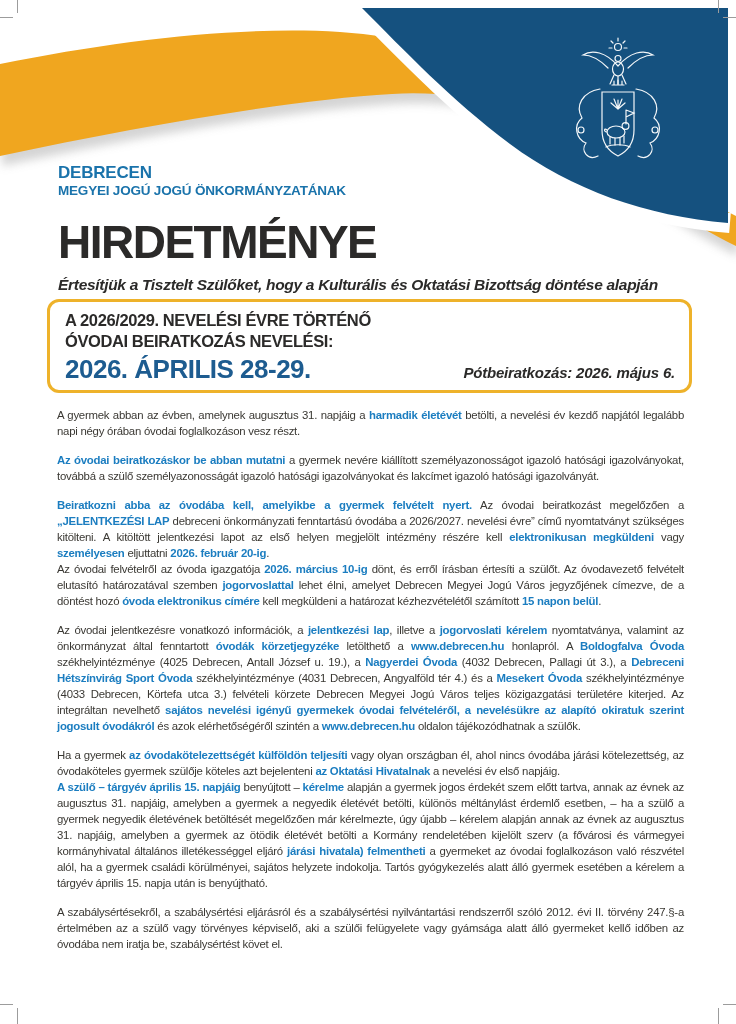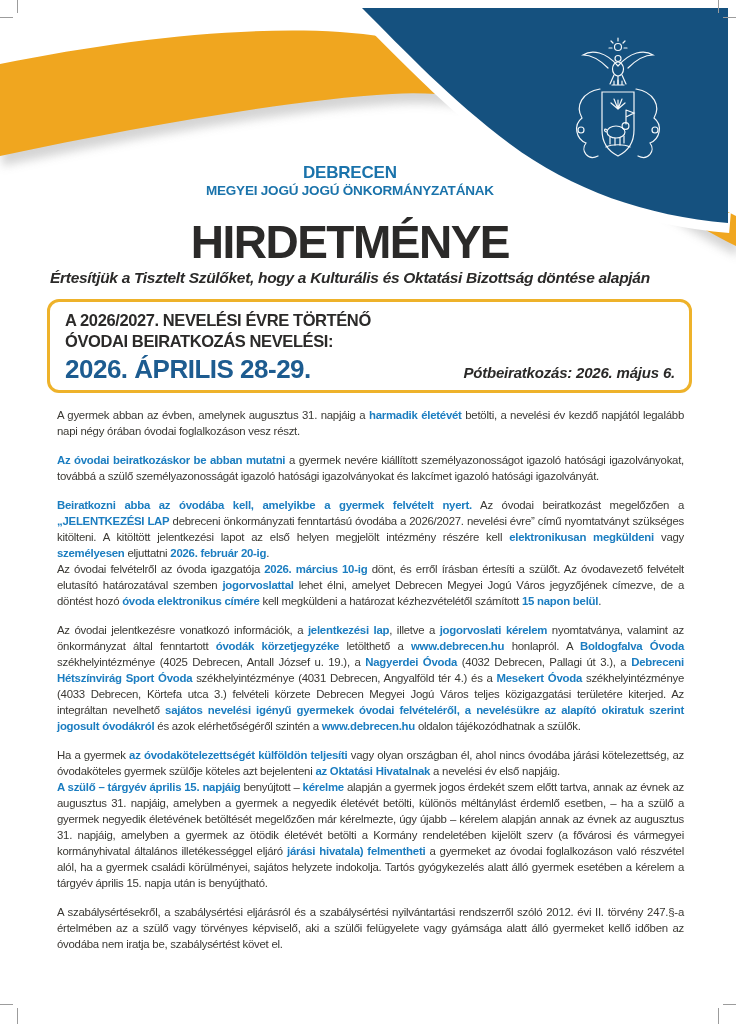--- a/index.html
+++ b/index.html
@@ -3,25 +3,25 @@
 <meta charset="utf-8">
 <style>
   html,body{margin:0;padding:0;background:#ffffff;}
   .page{
     position:relative;width:736px;height:1024px;background:#fff;overflow:hidden;
     font-family:"Liberation Sans",sans-serif;
   }
   
   .header-svg{position:absolute;left:0;top:0;width:736px;height:300px;display:block;}
   
-  .header-text{position:absolute;left:50px;top:163px;text-align:center;}
+  .header-text{position:absolute;left:58px;top:163px;}
   .org1{font-size:17px;font-weight:bold;color:var(--header-blue);line-height:19px;letter-spacing:-.2px;}
   .org2{font-size:13.5px;font-weight:bold;color:var(--header-blue);line-height:17px;letter-spacing:-.2px;}
   .doc-title{font-size:46px;font-weight:800;color:var(--ink);letter-spacing:-1.5px;line-height:48px;margin-top:19px;}
-  .subtitle{font-size:15.5px;font-weight:bold;font-style:italic;color:var(--ink);margin-top:3px;letter-spacing:-.3px;}
+  .subtitle{font-size:15.5px;font-weight:bold;font-style:italic;color:var(--ink);margin-top:10px;letter-spacing:-.3px;}
   
   .notice-box{
     position:absolute;left:47px;top:299px;width:645px;height:94px;box-sizing:border-box;
     border:3.5px solid var(--box-border);border-radius:12px;padding:8px 14px 8px 15px;background:#fff;
   }
   .nb-line{font-size:16.5px;font-weight:bold;color:var(--ink);line-height:21px;letter-spacing:-.4px;}
   .nb-row{display:flex;justify-content:space-between;align-items:baseline;margin-top:2px;}
   .nb-date{font-size:26px;font-weight:bold;color:var(--date-blue);letter-spacing:-.5px;}
   .nb-pot{font-size:15px;font-weight:bold;font-style:italic;color:var(--ink);letter-spacing:-.2px;text-align:right;}
   
@@ -78,21 +78,21 @@
   </svg>
 
   <div class="header-text">
     <div class="org1">DEBRECEN</div>
     <div class="org2">MEGYEI JOGÚ JOGÚ ÖNKORMÁNYZATÁNAK</div>
     <div class="doc-title">HIRDETMÉNYE</div>
     <div class="subtitle">Értesítjük a Tisztelt Szülőket, hogy a Kulturális és Oktatási Bizottság döntése alapján</div>
   </div>
 
   <div class="notice-box">
-    <div class="nb-line">A 2026/2027. NEVELÉSI ÉVRE TÖRTÉNŐ</div>
+    <div class="nb-line">A 2026/2029. NEVELÉSI ÉVRE TÖRTÉNŐ</div>
     <div class="nb-line">ÓVODAI BEIRATKOZÁS NEVELÉSI:</div>
     <div class="nb-row">
       <span class="nb-date">2026. ÁPRILIS 28-29.</span>
       <span class="nb-pot">Pótbeiratkozás: 2026. május 6.</span>
     </div>
   </div>
 
   <div class="body-text" id="paragraphs">
       <p><span class="seg-normal">A gyermek abban az évben, amelynek augusztus 31. napjáig a </span><span class="seg-blue">harmadik életévét</span><span class="seg-normal"> betölti, a nevelési év kezdő napjától legalább napi négy órában óvodai foglalkozáson vesz részt.</span></p>
       <p><span class="seg-blue">Az óvodai beiratkozáskor be abban mutatni</span><span class="seg-normal"> a gyermek nevére kiállított személyazonosságot igazoló hatósági igazolványokat, továbbá a szülő személyazonosságát igazoló hatósági igazolványokat és lakcímet igazoló hatósági igazolványát.</span></p>

